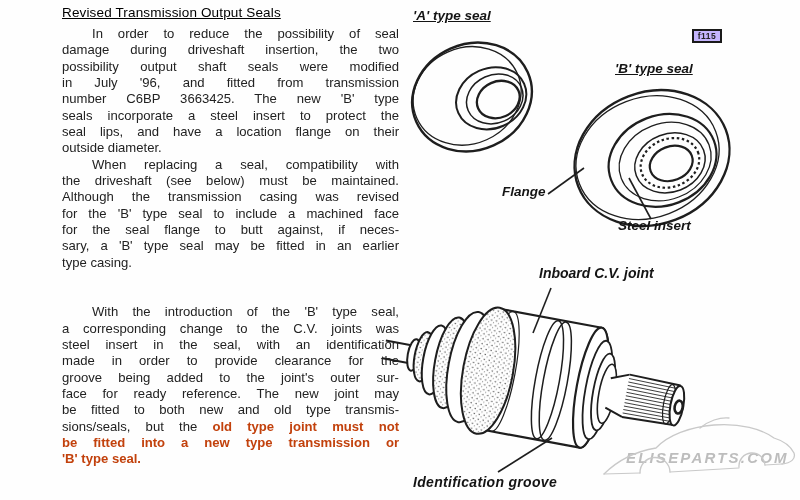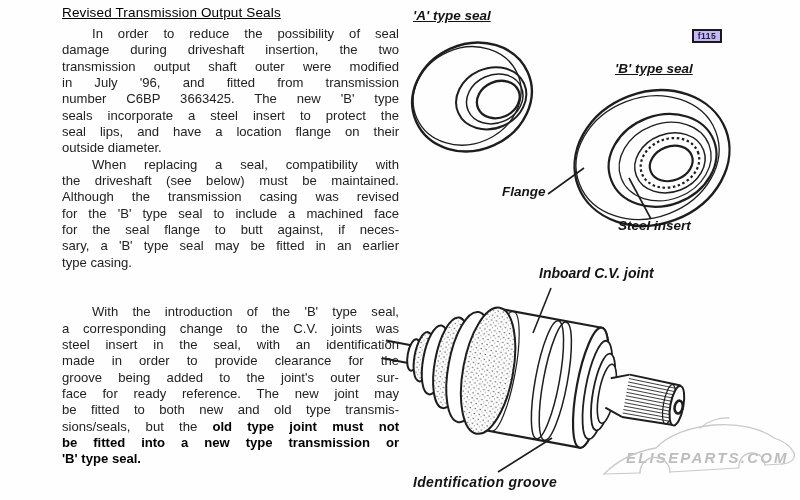--- a/index.html
+++ b/index.html
@@ -16,21 +16,21 @@
   .doc-title{
     font-size:13.5px;font-weight:400;letter-spacing:.15px;
     text-decoration:underline;margin:0 0 6px 0;color:#000000;
   }
   .ln{
     font-size:13.1px;line-height:16.35px;color:#222;
     text-align:justify;text-align-last:justify;
   }
   .ln.in{text-indent:30px;}
   .ln.last{text-align-last:left;}
-  .ln b{font-weight:bold;color:#000000;}
+  .ln b{font-weight:bold;color:#c2410c;}
   .pgap{height:33px;}
 
   
   .lbl{
     position:absolute;z-index:3;font-weight:bold;font-style:italic;
     font-size:13.5px;color:#141414;white-space:nowrap;
   }
   .lbl.u{text-decoration:underline;}
 
   
@@ -138,21 +138,21 @@
       <path d="M498,472 L552,438"></path>
     </g>
   </svg>
 
   <div class="doc">
     <div class="doc-title">Revised Transmission Output Seals</div>
 
     <div>
       <div class="ln in">In order to reduce the possibility of seal</div>
       <div class="ln">damage during driveshaft insertion, the two</div>
-      <div class="ln">transmission output shaft outer were modified</div>
+      <div class="ln">possibility output shaft seals were modified</div>
       <div class="ln">in July '96, and fitted from transmission</div>
       <div class="ln">number C6BP 3663425.  The new 'B' type</div>
       <div class="ln">seals incorporate a steel insert to protect the</div>
       <div class="ln">seal lips, and have a location flange on their</div>
       <div class="ln last">outside diameter.</div>
     </div>
 
     <div>
       <div class="ln in">When replacing a seal, compatibility with</div>
       <div class="ln">the driveshaft (see below) must be maintained.</div>

